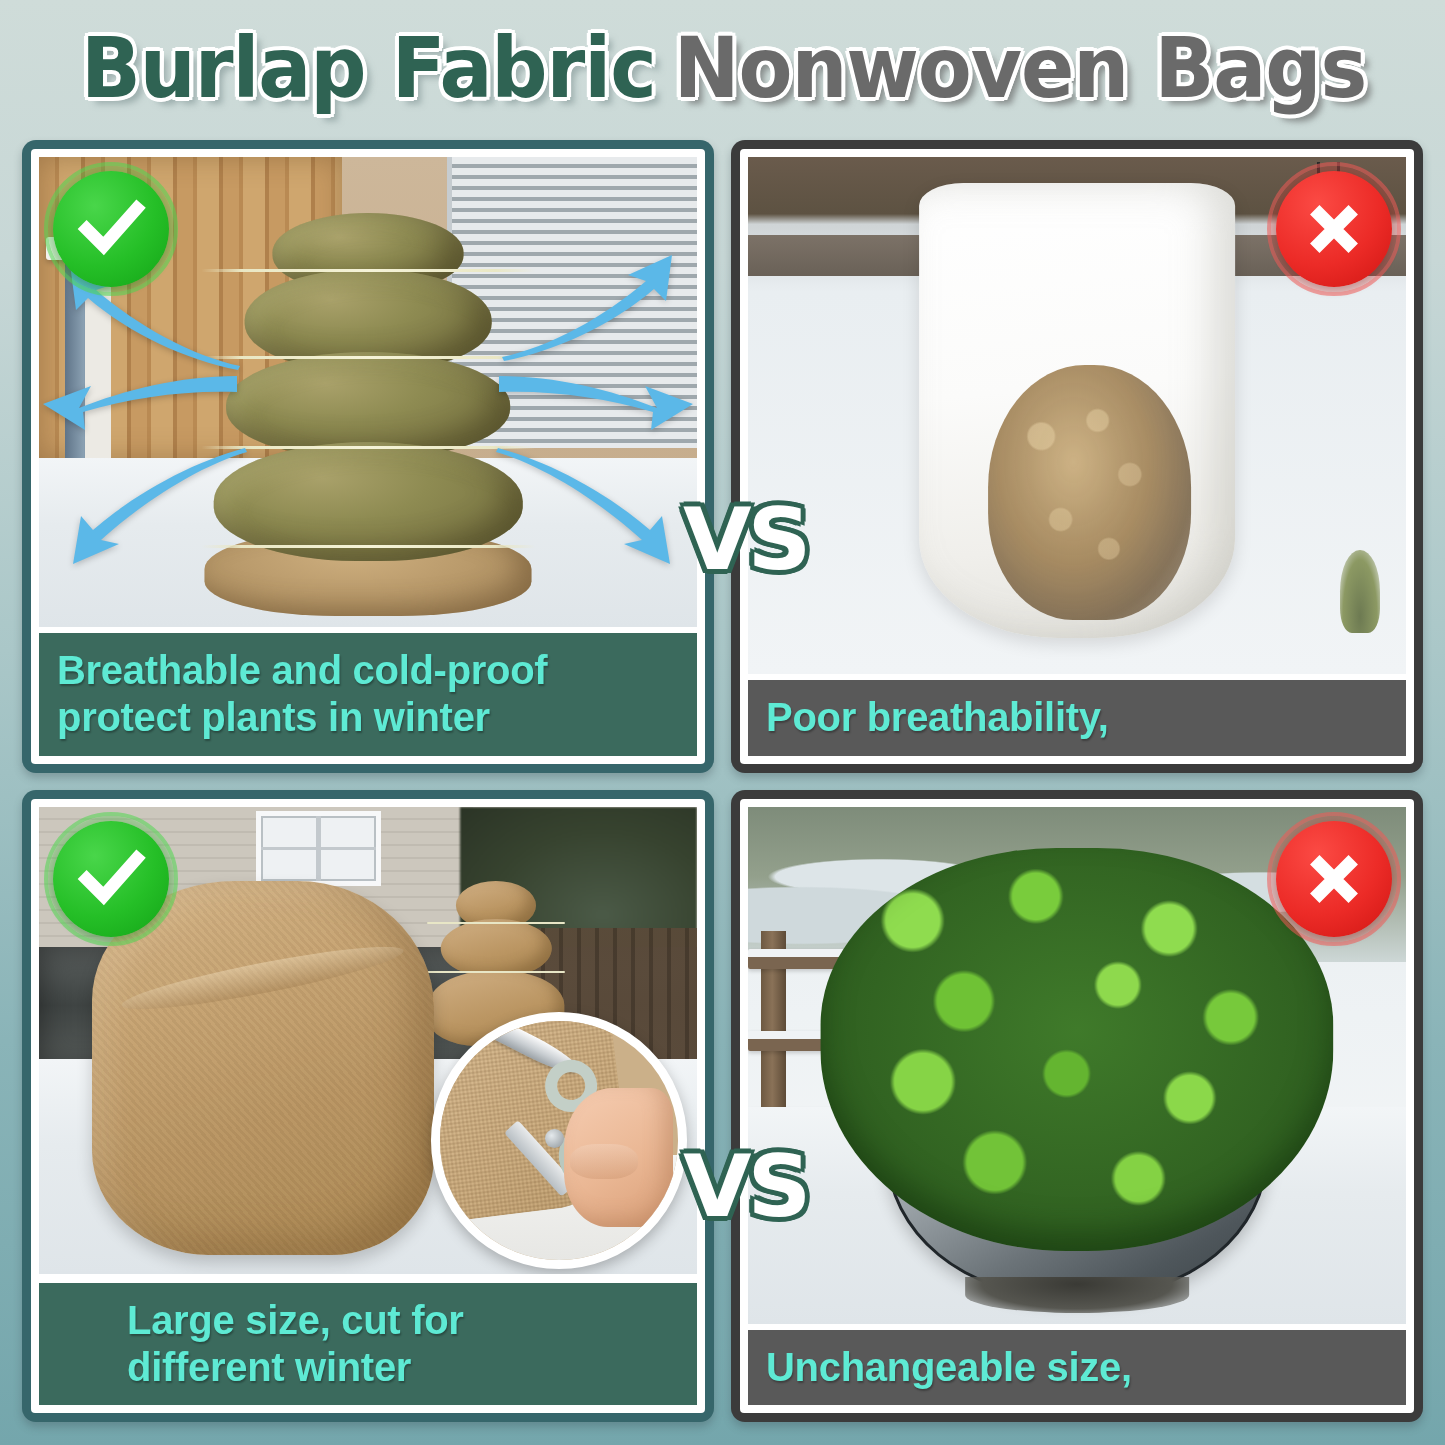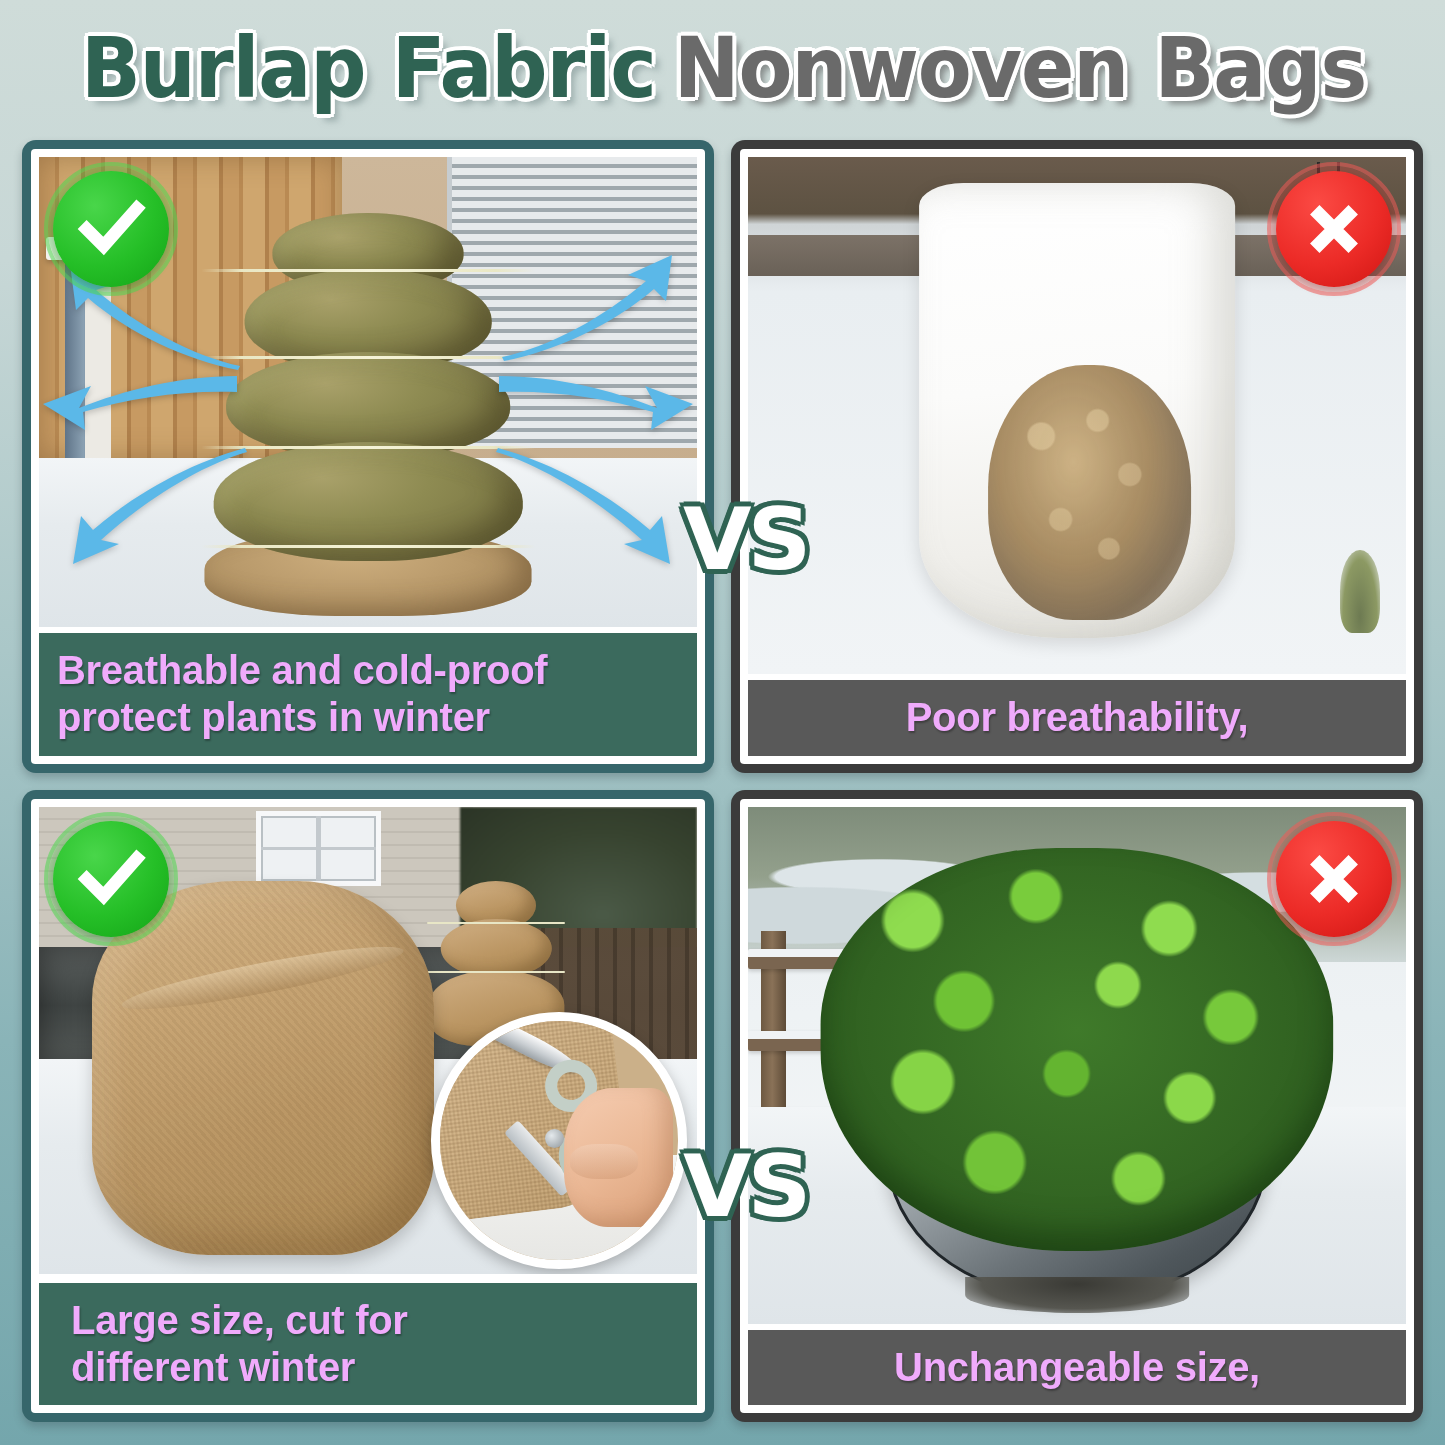--- a/index.html
+++ b/index.html
@@ -84,31 +84,31 @@
     position:relative;
     flex:1 1 auto;
     overflow:hidden;
     margin:8px 8px 0 8px;
   }
 
   
   .caption{
     flex:0 0 auto;
     margin:6px 8px 8px 8px;
-    color:#f0abfc;
+    color:#5eead4;
     font-weight:700;
     font-size:40px;
     line-height:1.18;
     padding:14px 18px;
     letter-spacing:-.3px;
     text-shadow:1px 2px 2px rgba(0,0,0,.3);
   }
   .caption.good{ background:#3b6a5d; text-align:left; }
-  .caption.bad { background:#595959; text-align:center; }
-  .caption.indent{ padding-left:32px;margin-top:9px; }
+  .caption.bad { background:#595959; text-align:left; }
+  .caption.indent{ padding-left:88px;margin-top:9px; }
   .cap-line{ display:block; white-space:nowrap; }
 
   
   .badge{
     position:absolute;
     width:116px; height:116px;
     border-radius:50%;
     display:flex; align-items:center; justify-content:center;
     z-index:6;
   }

